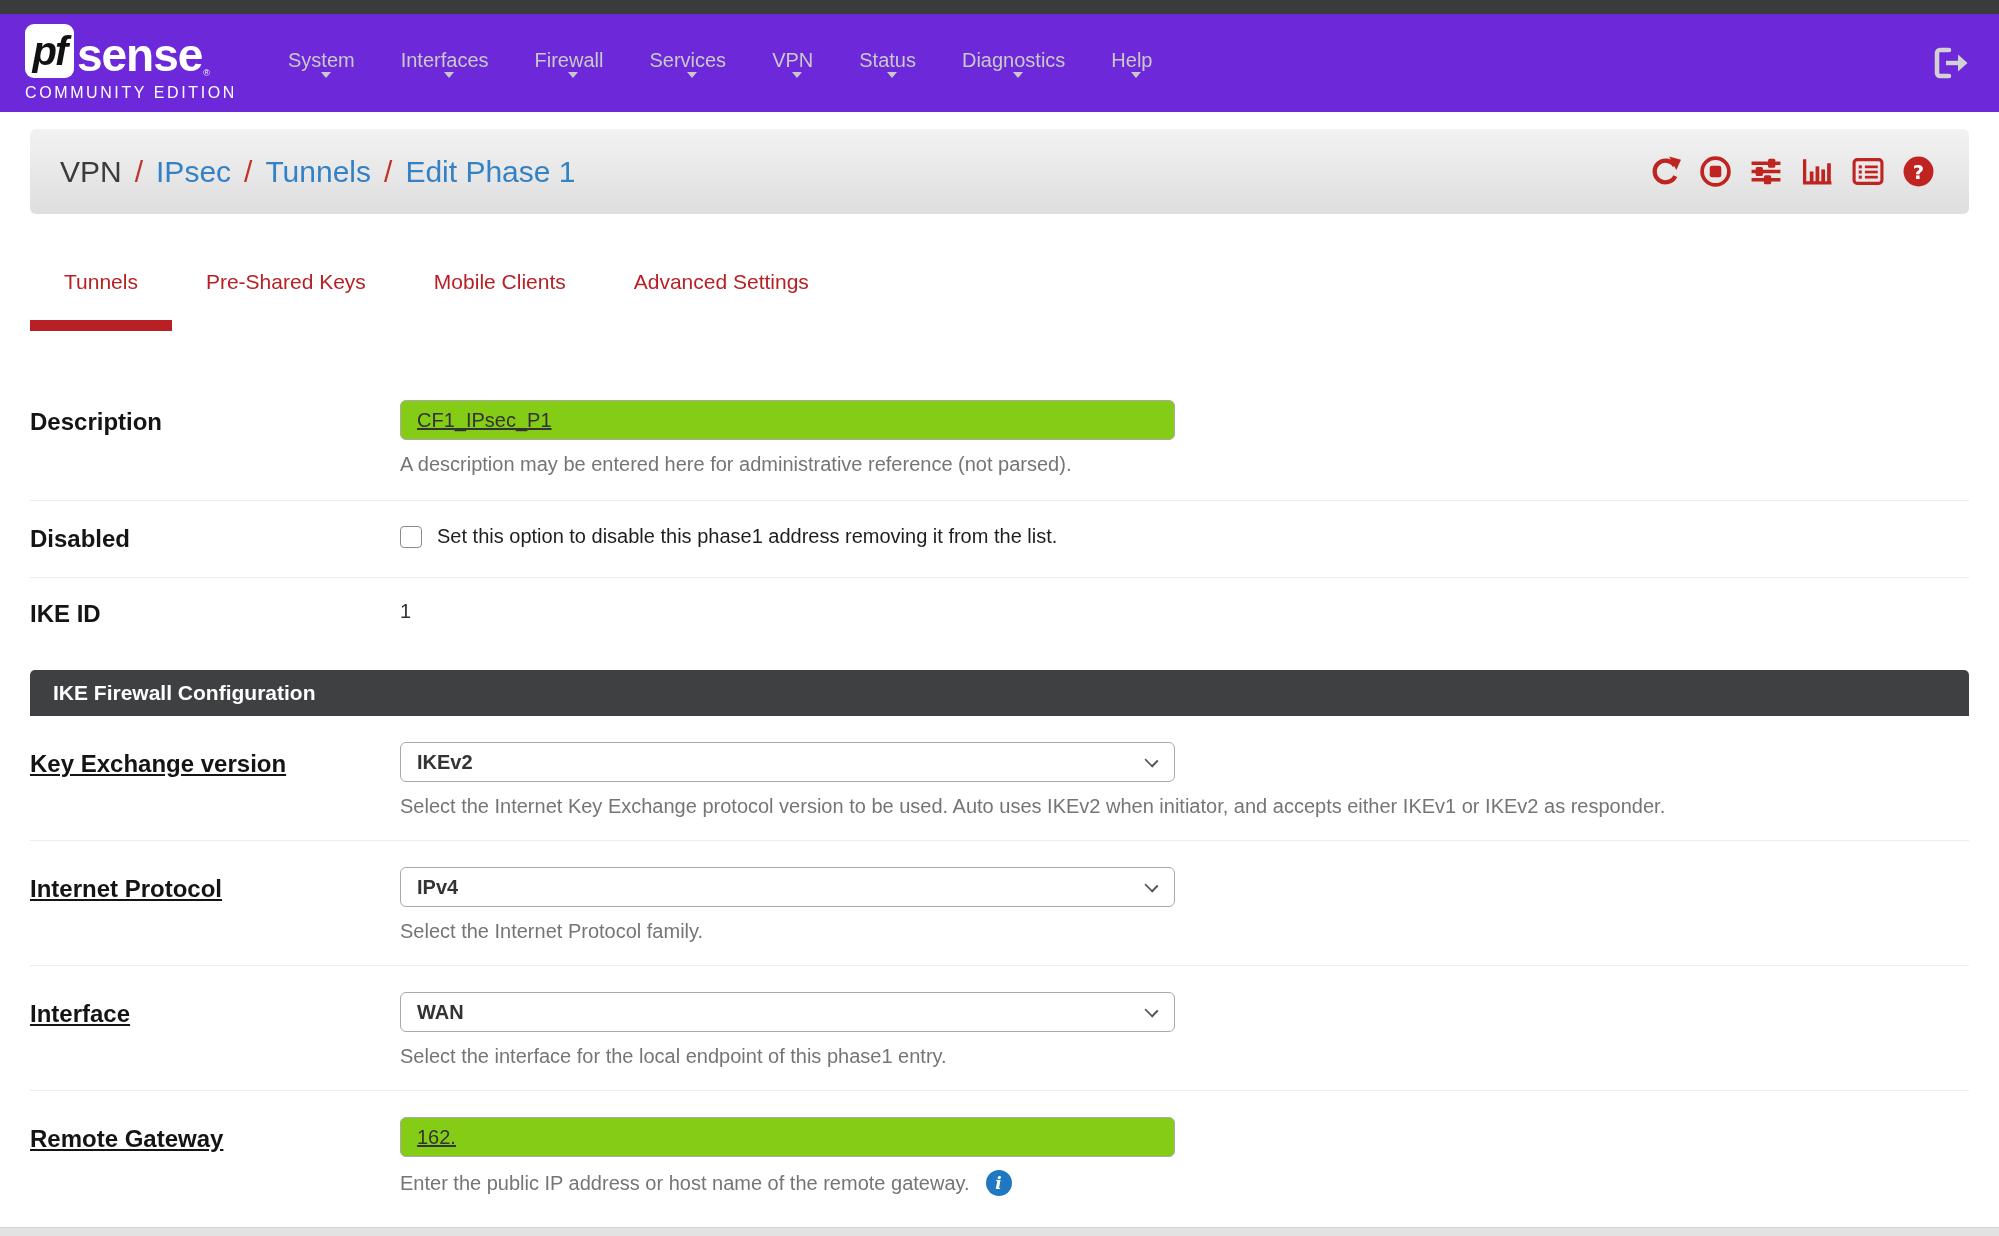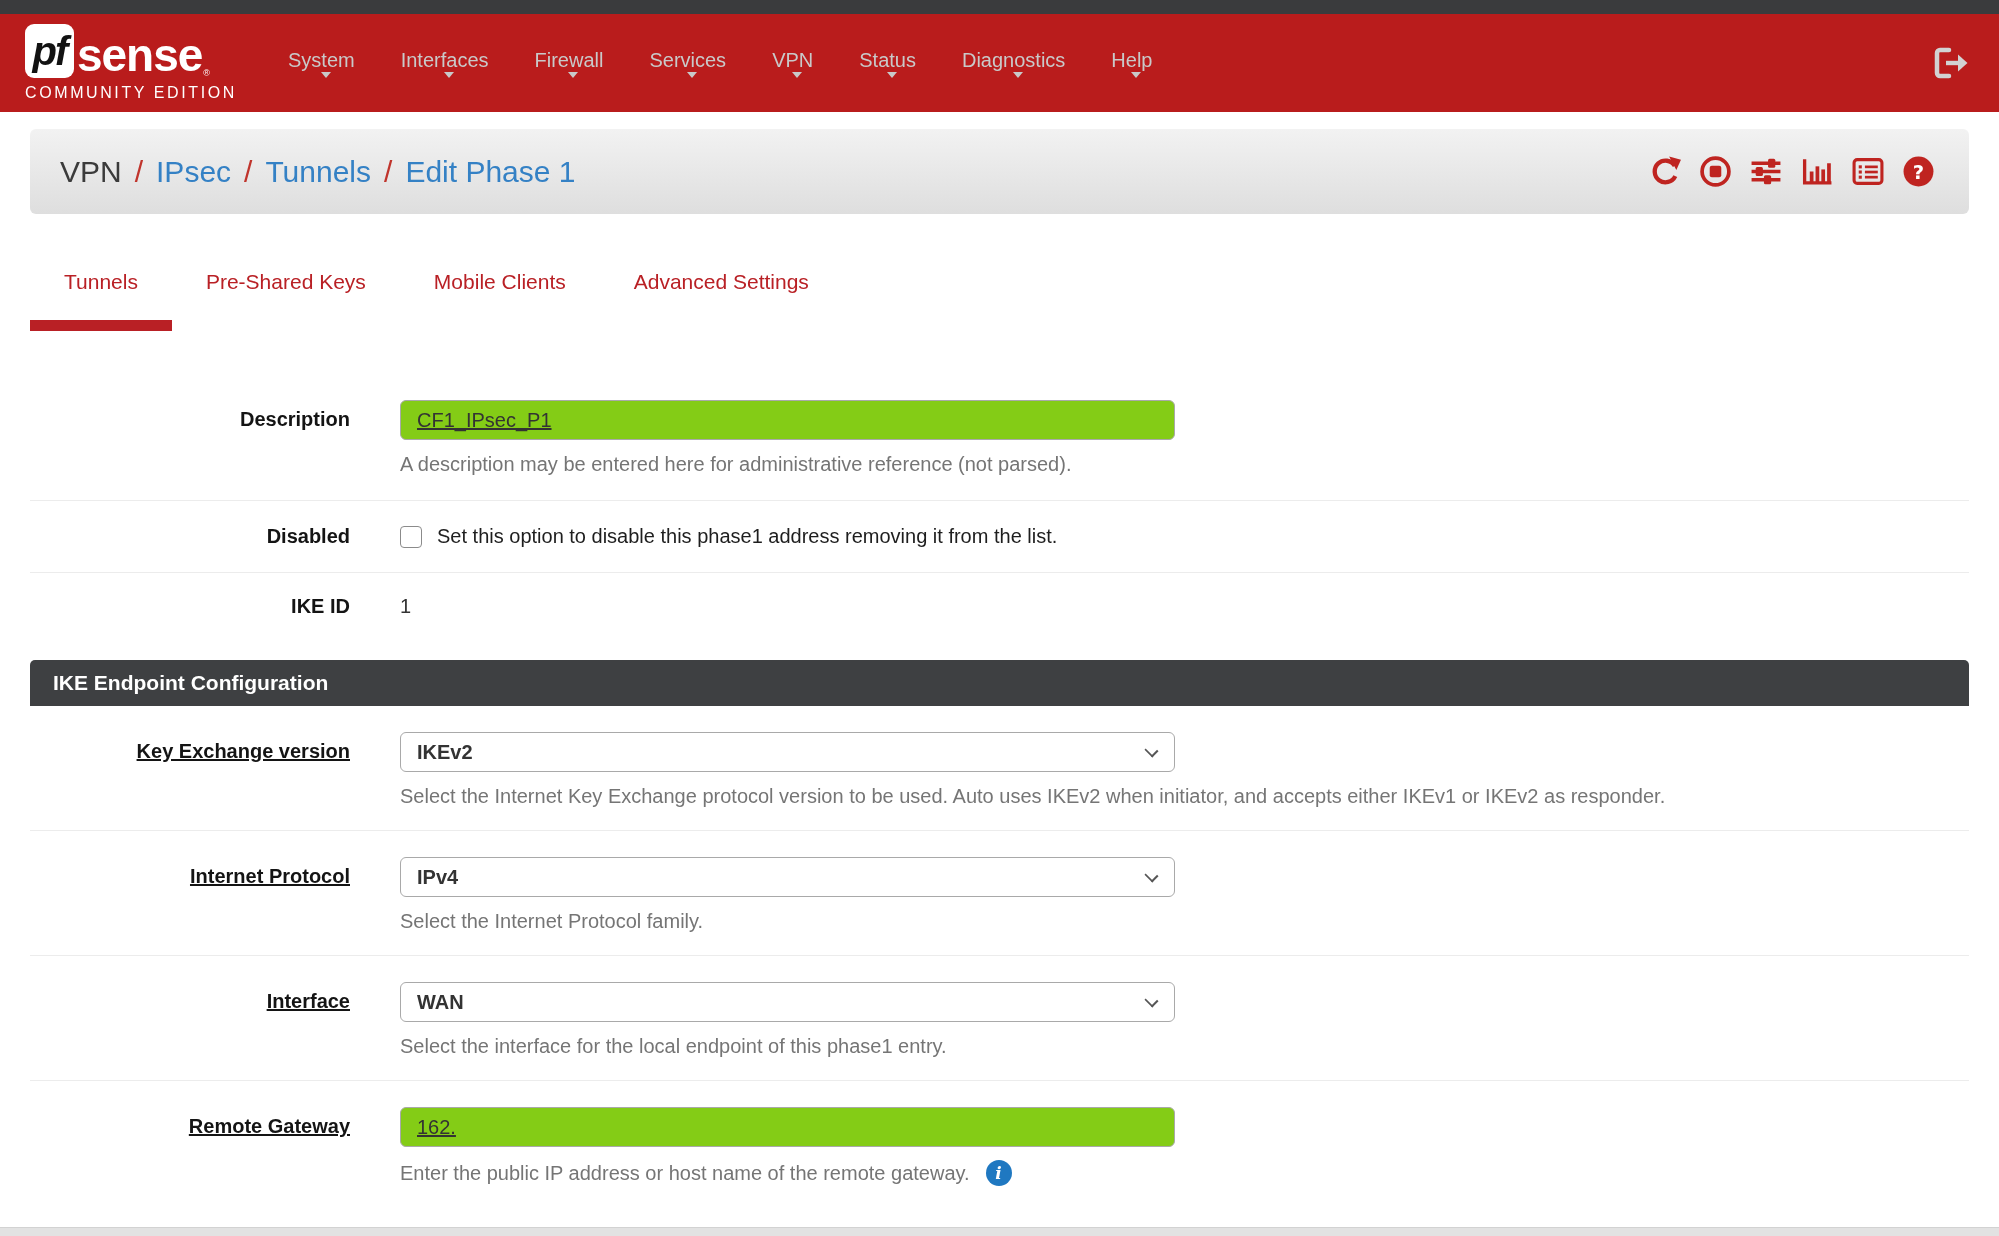--- a/index.html
+++ b/index.html
@@ -1,21 +1,21 @@
 <!DOCTYPE html>
 <html><head>
 <meta charset="utf-8">
 <style>
   * { margin:0; padding:0; box-sizing:border-box; }
   html,body { width:1999px; height:1236px; background:#fff; overflow:hidden;
               font-family:"Liberation Sans","DejaVu Sans",sans-serif; }
 
   
   .topstrip { height:14px; background:#3a3b3d; }
-  .navbar { height:98px; background:#b91c1c; display:flex; align-items:center; }
+  .navbar { height:98px; background:#6d28d9; display:flex; align-items:center; }
   .brand { margin-left:25px; width:185px; }
   .brand-row { display:flex; align-items:flex-end; }
   .pf-badge { background:#fff; color:#121212; border-radius:9px; width:62px; height:54px;
               display:inline-flex; align-items:center; justify-content:center;
               font-style:italic; font-weight:bold; font-size:40px; letter-spacing:-2px; }
   .sense { color:#fff; font-weight:bold; font-size:46px; letter-spacing:-1px; line-height:1;
            margin-left:3px; }
   .reg { color:#fff; font-size:9px; margin-left:1px; }
   .brand-sub { color:#fff; font-size:16px; letter-spacing:2.6px; margin-top:6px; white-space:nowrap; }
   .menu { display:flex; margin-left:55px; }
@@ -46,22 +46,22 @@
   
   .section { margin:0 30px; }
   .section.first { margin-top:42px; }
   .section.second { margin-top:20px; }
   .sec-header { height:46px; line-height:46px; background:#3e4042; color:#fff;
                 font-weight:bold; font-size:21px; padding-left:23px;
                 border-radius:5px 5px 0 0; }
   .sec-body { background:#fff; }
   .frow { display:flex; border-bottom:1px solid #ececec; }
   .frow.last { border-bottom:none; }
-  .lblcol { width:320px; flex:0 0 320px; text-align:right; font-weight:bold;
-            font-size:20px; color:#141414; }
+  .lblcol { width:320px; flex:0 0 320px; font-weight:bold;
+            font-size:24px; color:#141414; }
   .lblcol.u span { text-decoration:underline; }
   .ctlcol { margin-left:50px; flex:1; }
   .txt-input { width:775px; height:40px; border:1px solid #a9a9a9; border-radius:6px;
                padding:0 16px; font-size:20px; color:#333;
                font-family:"Liberation Sans","DejaVu Sans",sans-serif; background:#84cc16;text-decoration:underline; }
   .sel { position:relative; width:775px; height:40px; border:1px solid #a9a9a9; border-radius:6px;
          background:#fff; display:flex; align-items:center; padding:0 16px;
          font-size:20px; color:#333; cursor:pointer;font-weight:bold; }
   .sel-chevron { position:absolute; right:17px; top:12px; width:11px; height:11px;
                  border-right:2px solid #555; border-bottom:2px solid #555;
@@ -238,21 +238,21 @@
       <div class="lblcol">IKE ID</div>
       <div class="ctlcol">
         <div class="static-val">1</div>
       </div>
     </div>
 
   </div>
 </section>
 
 <section class="section second">
-  <div class="sec-header">IKE Endpoint Configuration</div>
+  <div class="sec-header">IKE Firewall Configuration</div>
   <div class="sec-body">
 
     <div class="frow row-sel">
       <div class="lblcol u">
         <span>Key Exchange version</span>
       </div>
       <div class="ctlcol">
         <div class="sel">
           <span>IKEv2</span>
           <span class="sel-chevron"></span>

